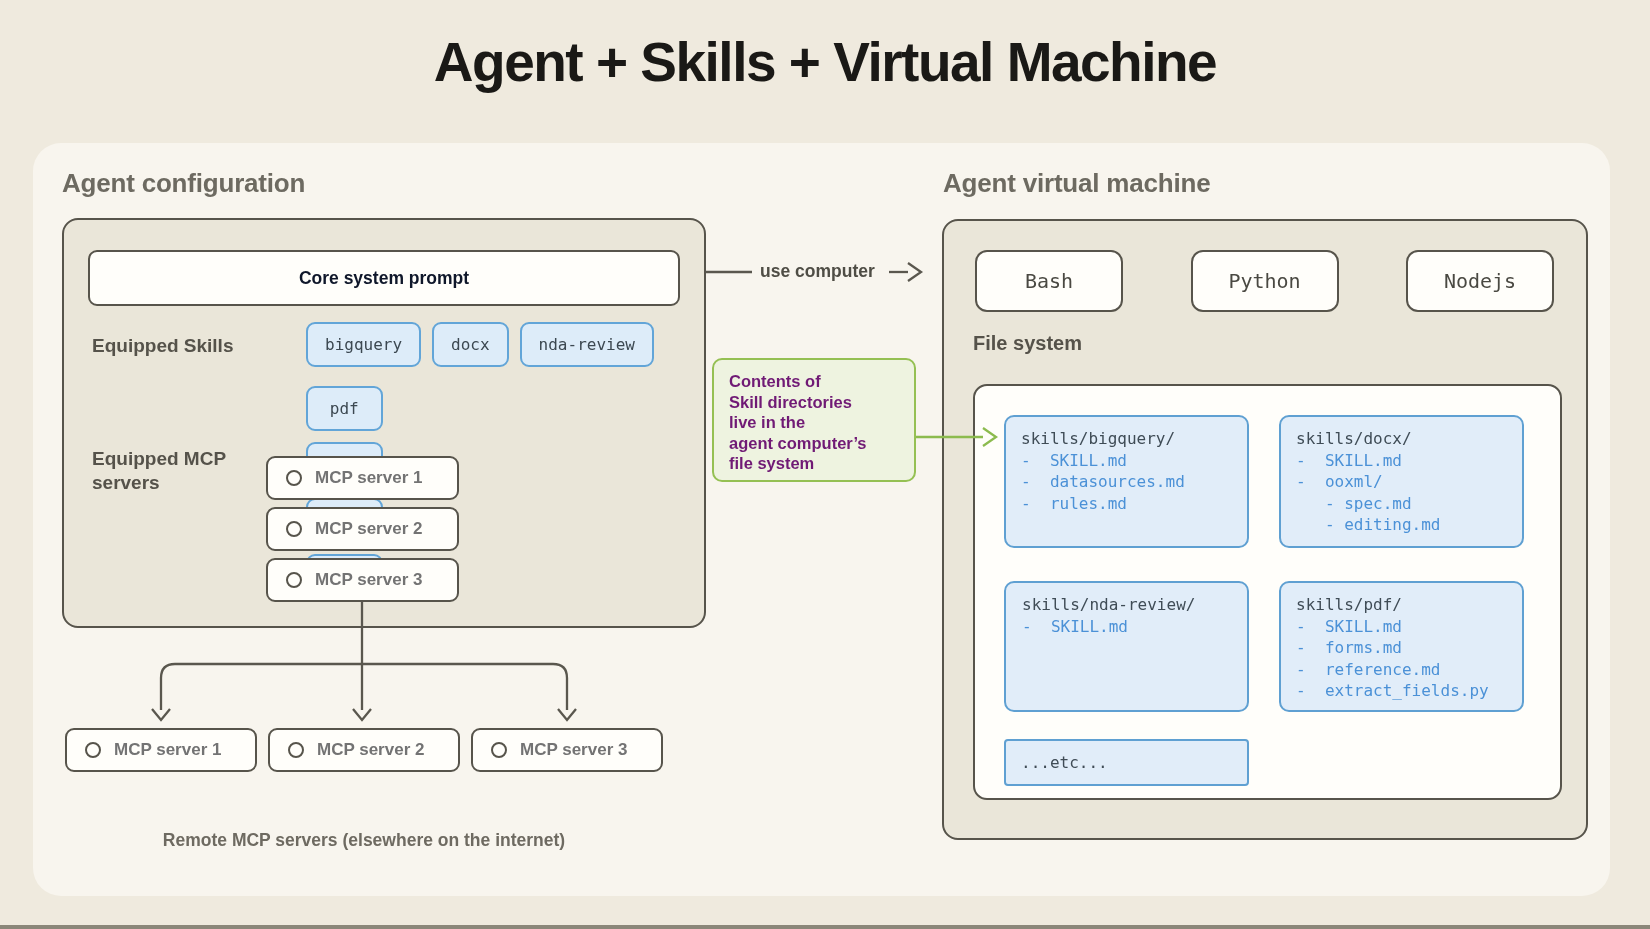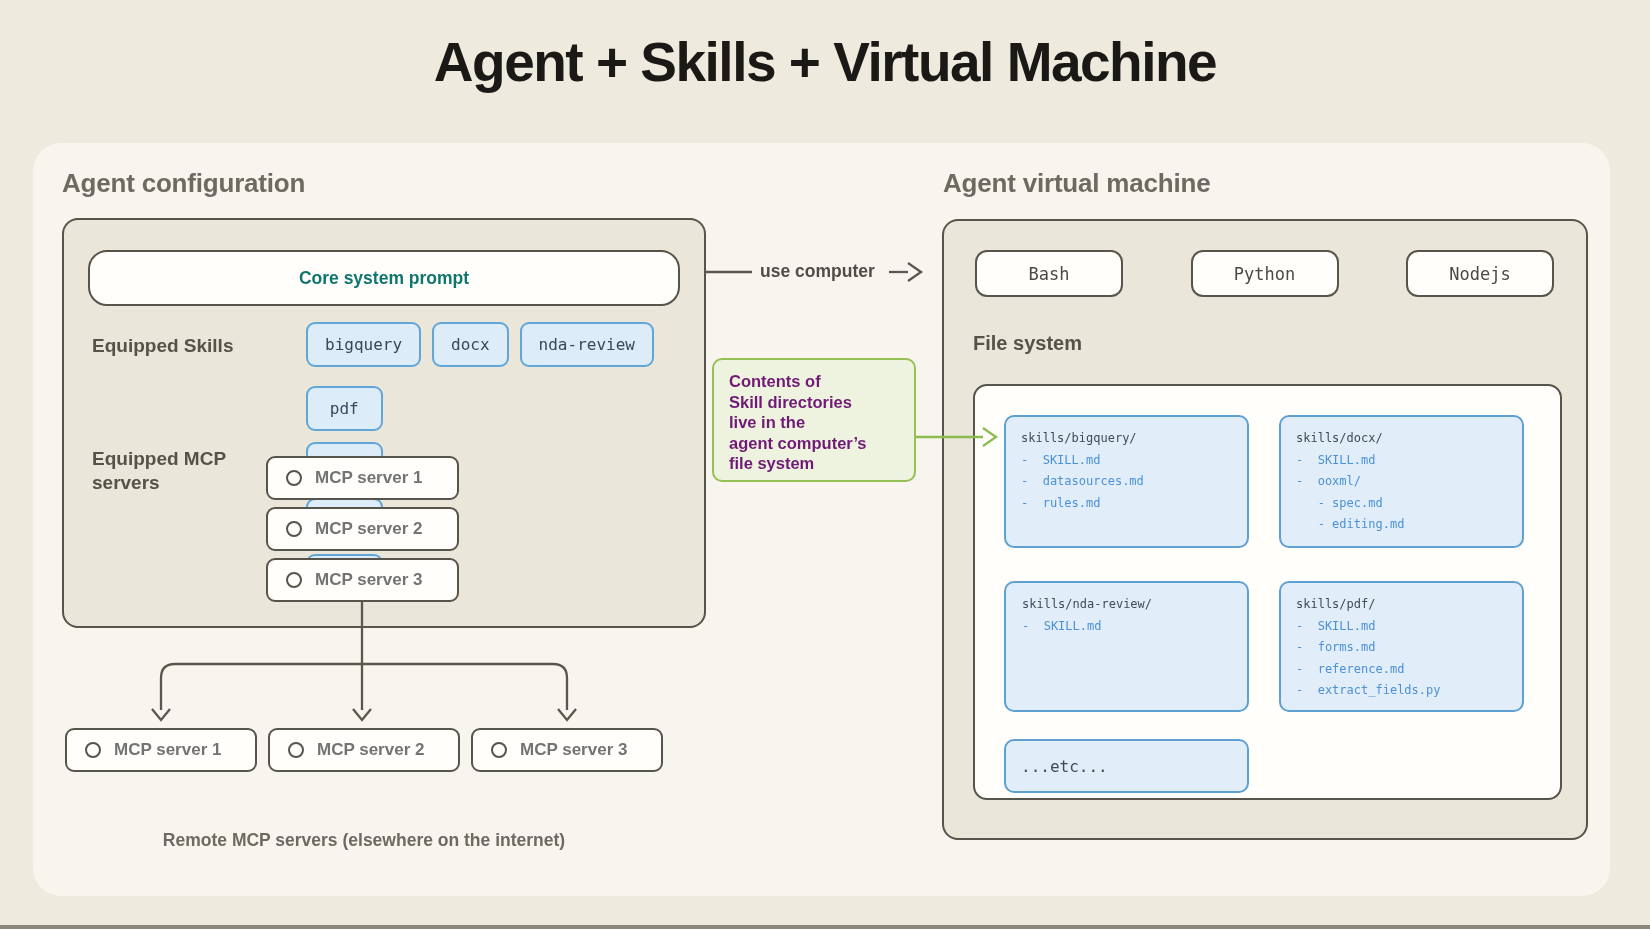--- a/index.html
+++ b/index.html
@@ -4,50 +4,50 @@
 <style>
   html,body{margin:0;padding:0;background:#efeade;}
   .canvas{position:relative;width:1650px;height:929px;background:#efeade;overflow:hidden;
           font-family:"Liberation Sans",sans-serif;}
   .bottom-edge{position:absolute;left:0;bottom:0;width:100%;height:4px;background:#8b8779;}
   .board{position:absolute;left:33px;top:143px;width:1577px;height:753px;background:#f8f5ee;border-radius:28px;}
   .title{position:absolute;left:0;top:30px;width:100%;text-align:center;font-size:55px;font-weight:800;
          letter-spacing:-1.5px;color:#1a1916;}
   .panel-heading{position:absolute;font-size:26px;font-weight:700;color:#6d6a61;letter-spacing:-0.2px;}
   .outline-panel{position:absolute;background:#eae6d9;border:2px solid #57544b;border-radius:16px;box-sizing:border-box;}
-  .white-node{position:absolute;background:#fffefa;border:2px solid #57544b;border-radius:19px;box-sizing:border-box;
-              display:flex;align-items:center;justify-content:center;font-size:17.5px;font-weight:700;color:#0f766e;}
+  .white-node{position:absolute;background:#fffefa;border:2px solid #57544b;border-radius:9px;box-sizing:border-box;
+              display:flex;align-items:center;justify-content:center;font-size:17.5px;font-weight:700;color:#0f172a;}
   .field-label{position:absolute;font-size:19px;font-weight:700;color:#55524a;line-height:24px;}
   .chip-row{position:absolute;display:flex;gap:11px;padding-left:40px;}
   .chip{height:45px;box-sizing:border-box;background:#ddecf9;border:2px solid #62a5d8;border-radius:9px;
         display:flex;align-items:center;justify-content:center;padding:0 17px;
         font-family:"DejaVu Sans Mono",monospace;font-size:16px;color:#3c4851;}
   .server-stack{position:absolute;display:flex;flex-direction:column;gap:7px;}
   .server-row{position:absolute;display:flex;gap:11px;}
   .server-box{width:193px;height:44px;box-sizing:border-box;background:#fffefa;border:2px solid #57544b;border-radius:9px;
               display:flex;align-items:center;gap:13px;padding-left:18px;font-size:17px;font-weight:700;color:#737373;}
   .server-row .server-box{width:192px;}
   .dot{width:12px;height:12px;border:2px solid #57544b;border-radius:50%;flex:0 0 auto;}
   .caption{position:absolute;left:64px;top:830px;width:600px;text-align:center;font-size:17.5px;font-weight:700;color:#6e6a61;}
   .conn-label{position:absolute;left:760px;top:261px;font-size:17.5px;font-weight:700;color:#4f4d45;}
   .note{position:absolute;left:712px;top:358px;width:204px;height:124px;box-sizing:border-box;background:#eef3e0;
         border:2px solid #95c053;border-radius:10px;padding:11px 8px 0 15px;
         font-size:16.5px;font-weight:700;color:#701a75;line-height:20.5px;}
   .runtime-row{position:absolute;left:975px;top:250px;width:579px;display:flex;justify-content:space-between;}
-  .runtime{width:148px;height:47px;box-sizing:border-box;background:#fffefa;border:2px solid #57544b;border-radius:12px;
+  .runtime{width:148px;height:62px;box-sizing:border-box;background:#fffefa;border:2px solid #57544b;border-radius:12px;
            display:flex;align-items:center;justify-content:center;
-           font-family:"DejaVu Sans Mono",monospace;font-size:17px;color:#4a4942;}
+           font-family:"DejaVu Sans Mono",monospace;font-size:20px;color:#4a4942;}
   .fs-box{position:absolute;left:973px;top:384px;width:589px;height:416px;box-sizing:border-box;
           background:#fffefa;border:2px solid #57544b;border-radius:14px;}
   .dir{position:absolute;box-sizing:border-box;background:#e1edf9;border:2px solid #5fa0d2;border-radius:10px;
-       padding:11px 15px;font-family:"DejaVu Sans Mono",monospace;font-size:12px;line-height:21.5px;white-space:pre;}
+       padding:11px 15px;font-family:"DejaVu Sans Mono",monospace;font-size:16px;line-height:21.5px;white-space:pre;}
   .dir .hd{color:#3f4c56;}
   .dir .ln{color:#4b91d7;}
-  .etc-box{position:absolute;left:1002px;top:737px;width:245px;height:54px;box-sizing:border-box;
-           background:#e1edf9;border:2px solid #5fa0d2;border-radius:10px;display:flex;align-items:center;
+  .etc-box{position:absolute;left:1002px;top:737px;width:245px;height:47px;box-sizing:border-box;
+           background:#e1edf9;border:2px solid #5fa0d2;border-radius:4px;display:flex;align-items:center;
            padding-left:15px;font-family:"DejaVu Sans Mono",monospace;font-size:16px;color:#3f4c56;}
   svg.overlay{position:absolute;left:0;top:0;pointer-events:none;}
 </style>
 </head>
 <body>
 
 <div class="canvas">
 
   <div class="title">Agent + Skills + Virtual Machine</div>
 

